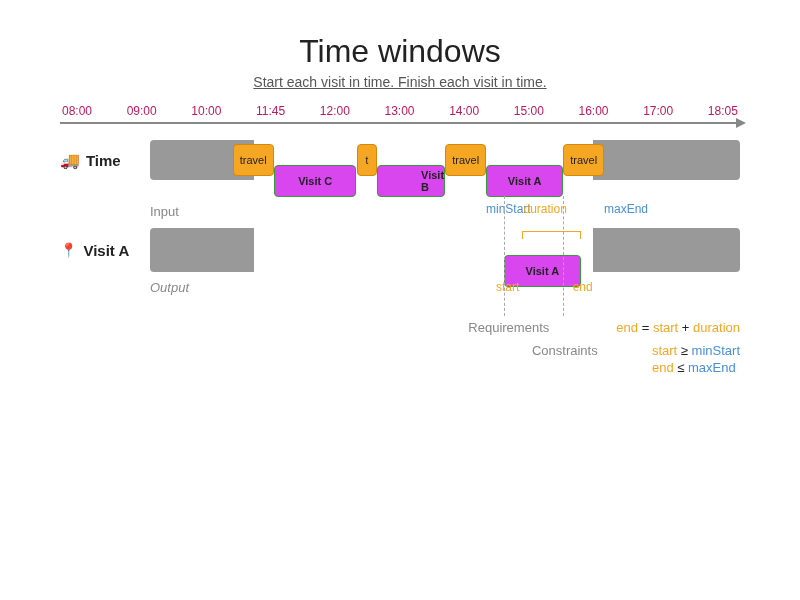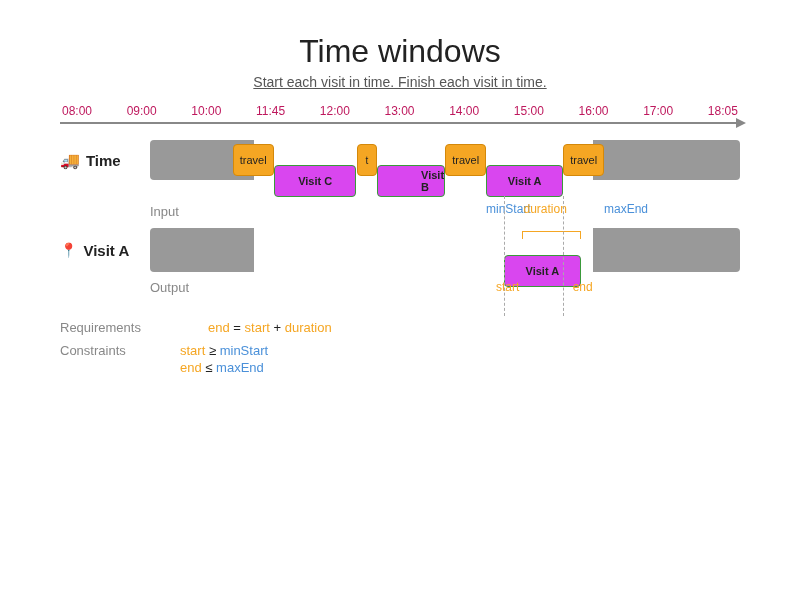--- a/index.html
+++ b/index.html
@@ -193,20 +193,21 @@
       height: 8px;
       border-top: 1.5px solid #f5a623;
       border-left: 1.5px solid #f5a623;
       border-right: 1.5px solid #f5a623;
     }
     .output-text {
       font-size: 13px;
       color: #888;
       position: absolute;
       left: 0;
+      font-style: italic;
     }
     .start-label {
       font-size: 12px;
       color: #f5a623;
       position: absolute;
     }
     .end-label {
       font-size: 12px;
       color: #f5a623;
       position: absolute;
@@ -214,20 +215,21 @@
 
     
     .requirements-section {
       margin: 16px 60px 0 60px;
     }
     .req-row {
       display: flex;
       align-items: baseline;
       margin-bottom: 8px;
       font-size: 13px;
+      justify-content: flex-end;
     }
     .req-label {
       width: 120px;
       color: #888;
       flex-shrink: 0;
     }
     .req-content {
       color: #222;
       margin-left: 28px;
     }

